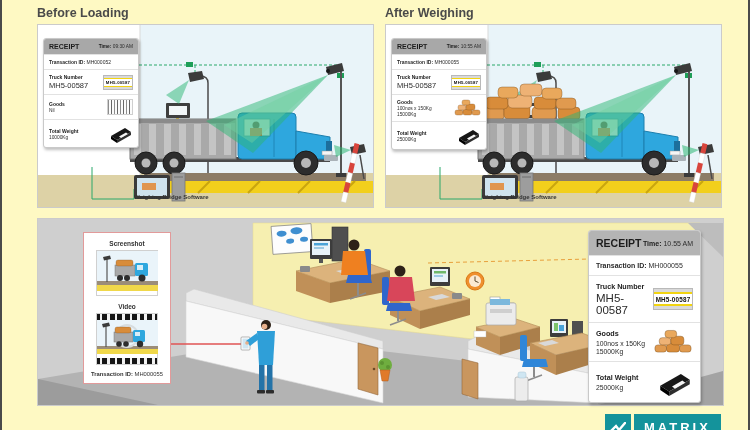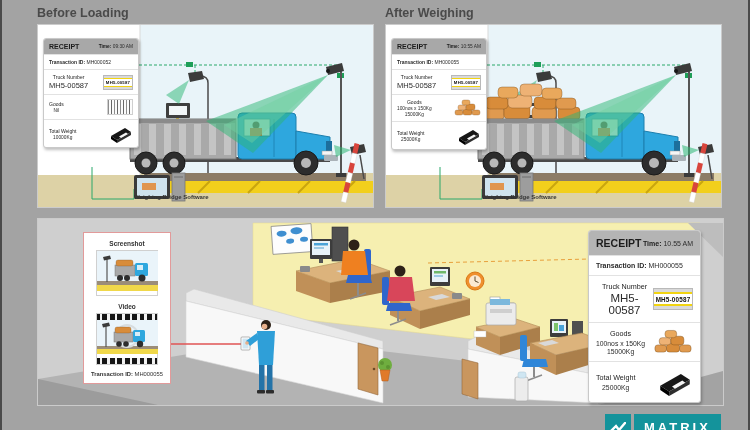--- a/index.html
+++ b/index.html
@@ -1,17 +1,17 @@
 <!DOCTYPE html>
 <html><head>
 <meta charset="utf-8">
 <style>
   * { margin:0; padding:0; box-sizing:border-box; }
   body { font-family:"Liberation Sans", sans-serif; background:#ffffff; }
-  .page { position:relative; width:750px; height:430px; background:#a3a3a3; overflow:hidden;
+  .page { position:relative; width:750px; height:430px; background:#fef9c3; overflow:hidden;
           border-left:2px solid #4a4a4a; border-right:2px solid #4a4a4a; }
   .heading { position:absolute; font-size:12.5px; font-weight:700; color:#4a4a4a; }
   #hd-before { left:35px; top:6px; }
   #hd-after  { left:383px; top:6px; }
 
   .panel { position:absolute; background:#ffffff; border:1px solid #cbcbcb; }
   #panel-before { left:35px;  top:24px; width:337px; height:184px; }
   #panel-after  { left:383px; top:24px; width:337px; height:184px; }
   #panel-bottom { left:35px;  top:218px; width:687px; height:188px; }
   .panel svg.scene { position:absolute; left:0; top:0; }
@@ -20,22 +20,22 @@
 
   
   .receipt { position:absolute; background:#fff; border:1px solid #c9c9c9; border-radius:3px;
              box-shadow:1px 2px 3px rgba(0,0,0,.25); color:#2b2b2b; }
   .r-head { display:flex; justify-content:space-between; align-items:center; background:#a8a8a8;
             border-radius:2px 2px 0 0; }
   .r-title { font-weight:700; color:#1c1c1c; }
   .r-time b { color:#1c1c1c; }
   .r-row { border-top:1px solid #e2e2e2; }
   .r-row:first-of-type { border-top:none; }
-  .r-flex { display:flex; justify-content:space-between; align-items:center;text-align:center; }
-  .r-lab { display:block; font-weight:400; color:#222; }
+  .r-flex { display:flex; justify-content:space-between; align-items:center; }
+  .r-lab { display:block; font-weight:700; color:#222; }
 
   .receipt-sm { width:96px; font-size:5px; }
   .receipt-sm .r-head { padding:4px 5px; }
   .receipt-sm .r-title { font-size:7px; }
   .receipt-sm .r-time { font-size:4.8px; }
   .receipt-sm .r-row { padding:4px 5px; }
   .receipt-sm .r-lab { font-size:5px; }
   .receipt-sm .r-big { font-size:7.5px; margin-top:1px; }
   .receipt-sm .r-sm { font-size:4.8px; margin-top:1px; }
   .receipt-sm .plate { width:30px; height:15px; }

